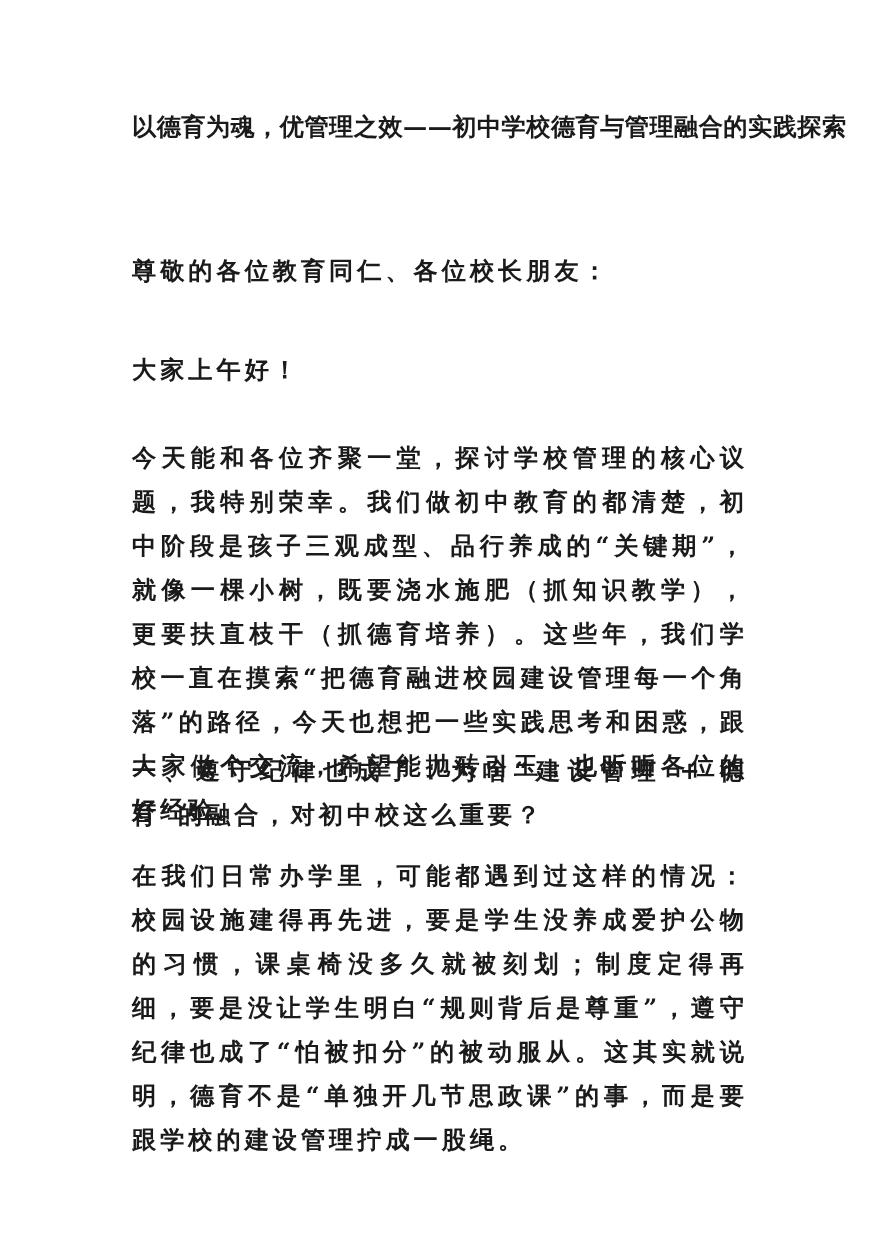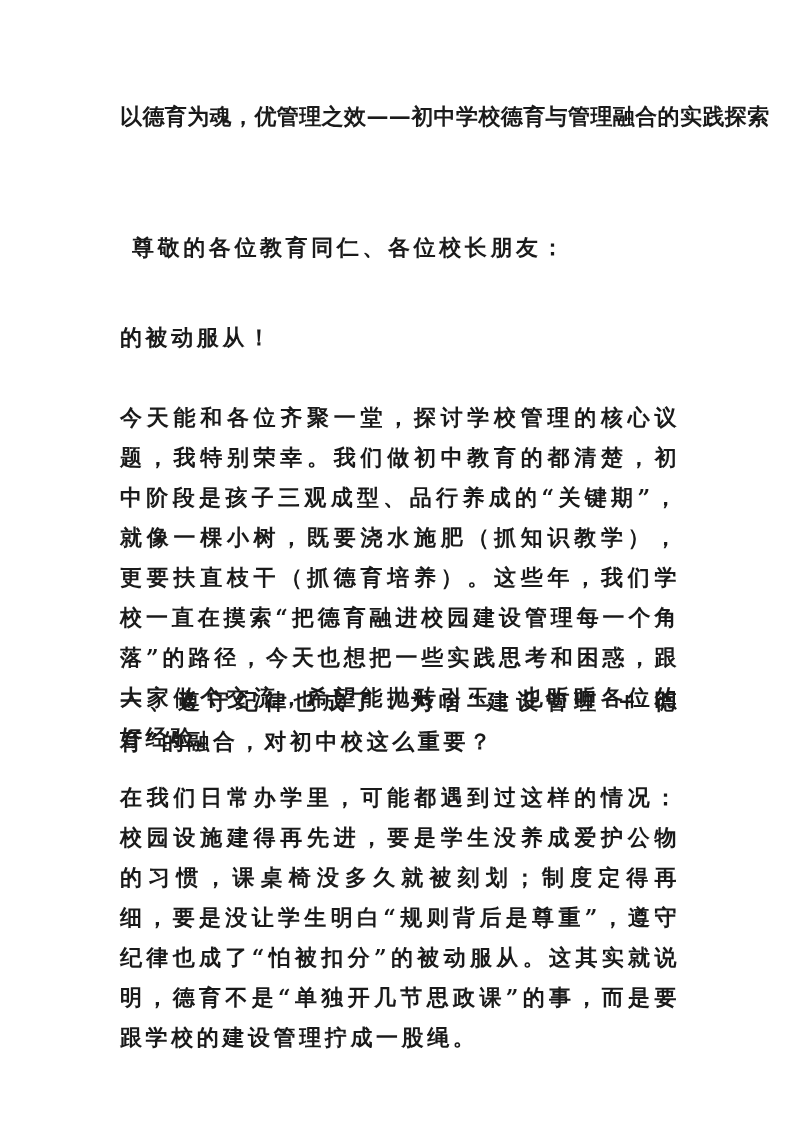--- a/index.html
+++ b/index.html
@@ -32,34 +32,34 @@
       text-align-last: left;
       word-break: break-all;
       white-space: normal;
       font-weight: bold;
     }
     .title {
       top: 96px;
       letter-spacing: 0.4px;
       white-space: nowrap;
     }
-    .greeting { top: 227px; margin-left: 12px; }
+    .greeting { top: 227px; }
     .hello { top: 317px; }
     .p1 { top: 397px; }
     .h1 { top: 681px; }
     .p2 { top: 777px; }
   </style>
 </head>
 <body>
 
 <div class="page">
   <div class="line-block title">以德育为魂，优管理之效——初中学校德育与管理融合的实践探索</div>
 
   <div class="line-block greeting">尊敬的各位教育同仁、各位校长朋友：</div>
 
-  <div class="line-block hello">的被动服从！</div>
+  <div class="line-block hello">大家上午好！</div>
 
   <div class="line-block p1">今天能和各位齐聚一堂，探讨学校管理的核心议题，我特别荣幸。我们做初中教育的都清楚，初中阶段是孩子三观成型、品行养成的“关键期”，就像一棵小树，既要浇水施肥（抓知识教学），更要扶直枝干（抓德育培养）。这些年，我们学校一直在摸索“把德育融进校园建设管理每一个角落”的路径，今天也想把一些实践思考和困惑，跟大家做个交流，希望能抛砖引玉，也听听各位的好经验。</div>
 
   <div class="line-block h1">一、遵守纪律也成了：为啥“建设管理 + 德育”的融合，对初中校这么重要？</div>
 
   <div class="line-block p2">在我们日常办学里，可能都遇到过这样的情况：校园设施建得再先进，要是学生没养成爱护公物的习惯，课桌椅没多久就被刻划；制度定得再细，要是没让学生明白“规则背后是尊重”，遵守纪律也成了“怕被扣分”的被动服从。这其实就说明，德育不是“单独开几节思政课”的事，而是要跟学校的建设管理拧成一股绳。</div>
 </div>
 
 </body></html>

